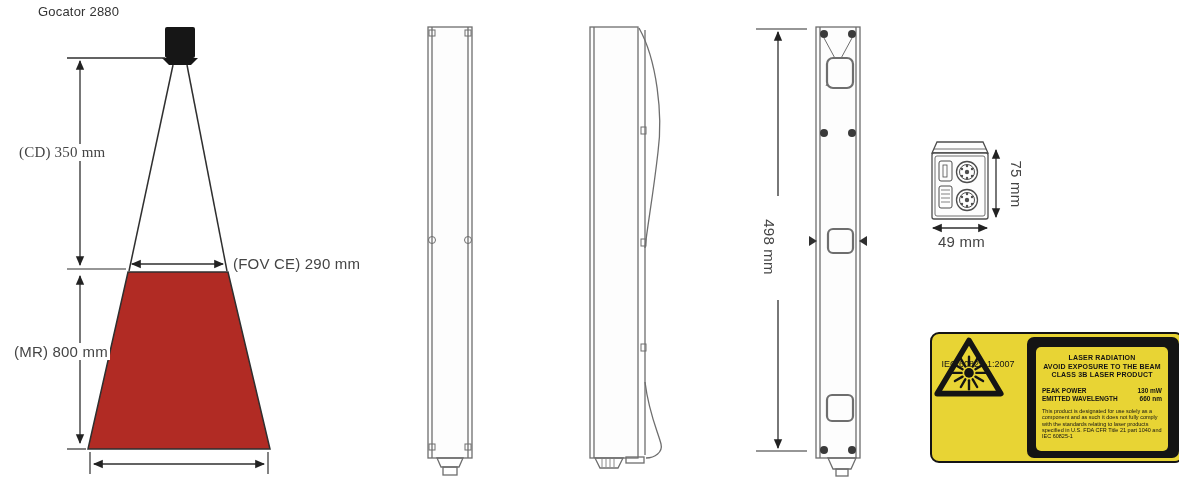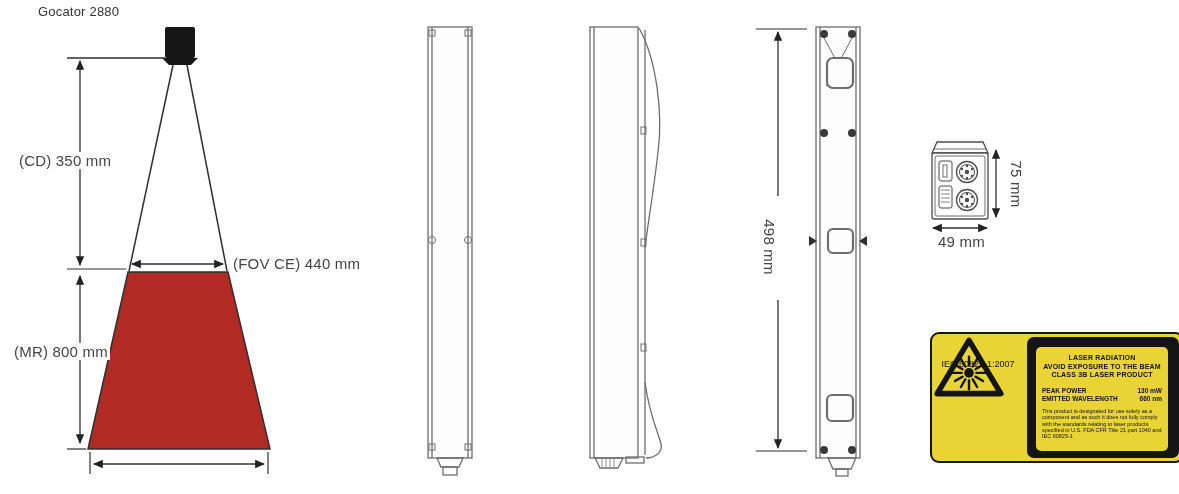--- a/index.html
+++ b/index.html
@@ -173,22 +173,22 @@
         <line x1="931" y1="202" x2="940" y2="202" stroke-width="0.7"></line>
       </g>
       <g stroke="#2f2f2f" stroke-width="1.3">
         <line x1="986" y1="150" x2="986" y2="217" marker-start="url(#arr)" marker-end="url(#arr)"></line>
         <line x1="923" y1="228" x2="977" y2="228" marker-start="url(#arr)" marker-end="url(#arr)"></line>
       </g>
     </g>
   </svg>
 
   <div class="lbl title" style="left:28px;top:4px;">Gocator 2880</div>
-  <div class="lbl" style="left:7px;top:152px;">(CD) 350 mm</div>
-  <div class="lbl" style="left:221px;top:255px;">(FOV CE) 440 mm</div>
+  <div class="lbl" style="left:7px;top:144px;font-family:Liberation Serif, serif;">(CD) 350 mm</div>
+  <div class="lbl" style="left:221px;top:255px;">(FOV CE) 290 mm</div>
   <div class="lbl" style="left:2px;top:343px;">(MR) 800 mm</div>
   <div class="lbl rot" style="left:759px;top:247px;">498 mm</div>
   <div class="lbl rot" style="left:1006px;top:184px;">75 mm</div>
   <div class="lbl" style="left:926px;top:233px;">49 mm</div>
 
   <div class="laser-label">
     <div class="ll-left">
       <svg width="74" height="66" viewBox="0 0 100 88">
         <path d="M50,8 L93,80 L7,80 Z" fill="none" stroke="#141414" stroke-width="7.5" stroke-linejoin="round"></path>
         <g stroke="#141414" stroke-width="3.2" stroke-linecap="round">

